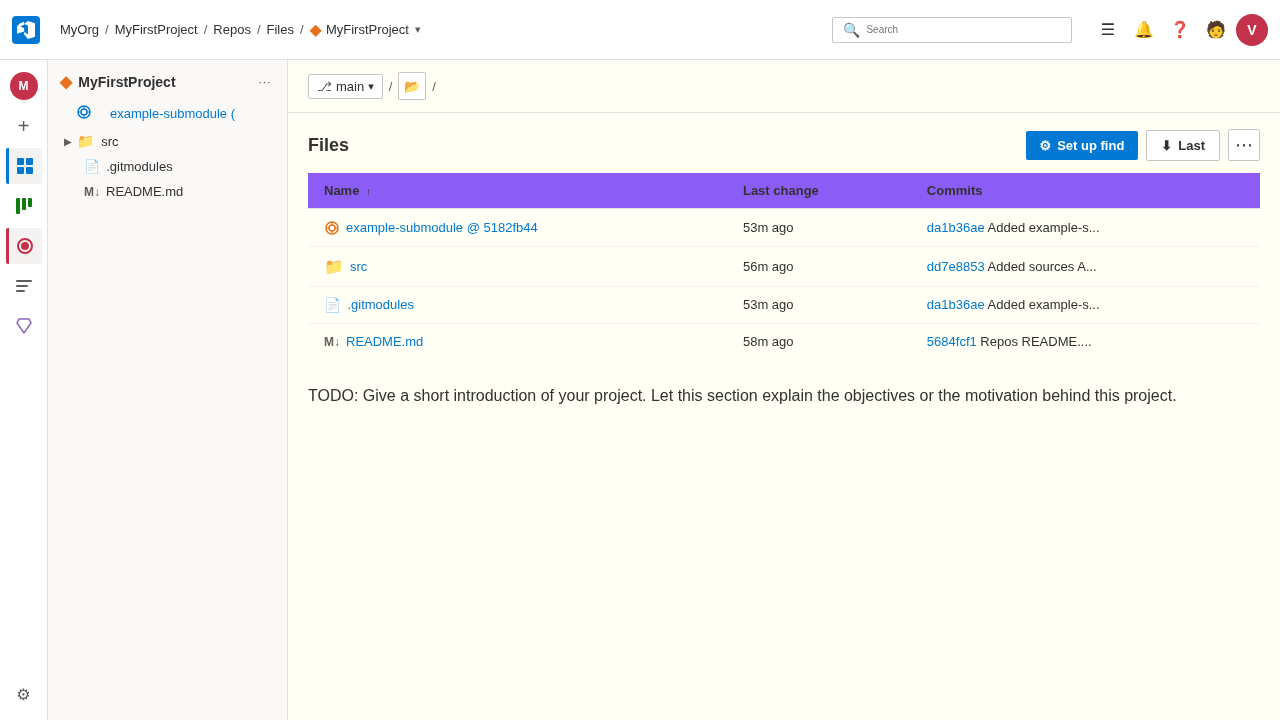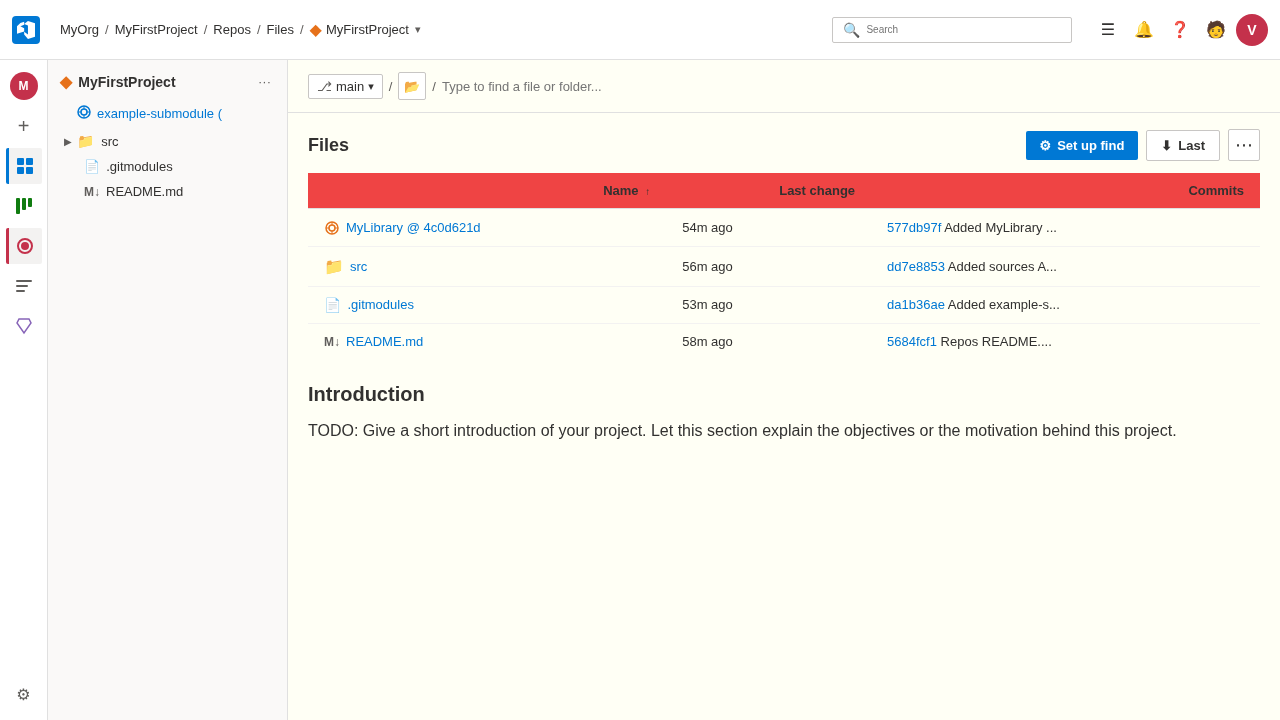--- a/index.html
+++ b/index.html
@@ -33,21 +33,21 @@
     .rail-icon.active { background: #f3f2f1; border-left: 3px solid #0078d4; }
     .rail-icon.active-red { background: #f3f2f1; border-left: 3px solid #c4314b; }
     .rail-spacer { flex: 1; }
     .rail-avatar { width: 28px; height: 28px; background: #c4314b; border-radius: 50%; display: flex; align-items: center; justify-content: center; color: #fff; font-weight: 600; font-size: 12px; cursor: pointer; margin: 4px 0; }
 
     
     .sidebar { width: 240px; background: #faf9f8; border-right: 1px solid #e0e0e0; overflow-y: auto; flex-shrink: 0; }
     .sidebar-header { display: flex; align-items: center; justify-content: space-between; padding: 12px 12px 8px 12px; }
     .sidebar-title { display: flex; align-items: center; gap: 6px; font-weight: 600; font-size: 14px; color: #323130; }
     .sidebar-more { cursor: pointer; color: #605e5c; padding: 2px 4px; border-radius: 2px; }
-    .sidebar-item { display: flex; align-items: center; gap: 5px; padding: 5px 12px 5px 28px; cursor: pointer; color: #323130; font-size: 13px; }
+    .sidebar-item { display: flex; align-items: center; gap: 18px; padding: 5px 12px 5px 28px; cursor: pointer; color: #323130; font-size: 13px; }
     .sidebar-item-icon { font-size: 14px; flex-shrink: 0; }
     .sidebar-item-label { color: #0078d4; }
     .sidebar-folder { display: flex; align-items: center; gap: 6px; padding: 5px 12px 5px 16px; cursor: pointer; color: #323130; font-size: 13px; }
     .sidebar-chevron { font-size: 10px; color: #605e5c; }
     .sidebar-folder-icon { font-size: 14px; color: #dcb239; }
     .sidebar-file { display: flex; align-items: center; gap: 6px; padding: 5px 12px 5px 36px; cursor: pointer; color: #323130; font-size: 13px; }
     .sidebar-file-icon { font-size: 13px; color: #605e5c; }
 
     
     .content { flex: 1; background: #fffff5; overflow-y: auto; }
@@ -69,21 +69,21 @@
     .more-btn { width: 32px; height: 32px; display: flex; align-items: center; justify-content: center; border: 1px solid #c8c6c4; border-radius: 2px; background: #fff; cursor: pointer; color: #323130; font-size: 18px; }
 
     
     .tabs { display: flex; align-items: center; gap: 0; padding: 0 20px; border-bottom: 1px solid #e0e0e0; }
     .tab { padding: 10px 16px; font-size: 14px; cursor: pointer; color: #605e5c; border-bottom: 2px solid transparent; }
     .tab.active { color: #0078d4; border-bottom: 2px solid #0078d4; font-weight: 600; }
     .expand-icon { margin-left: auto; color: #605e5c; cursor: pointer; font-size: 16px; padding: 8px; }
 
     
     .file-table { width: 100%; border-collapse: collapse; }
-    .file-table th { text-align: right; padding: 10px 16px; font-size: 13px; font-weight: 600; color: #323130; border-bottom: 1px solid #e0e0e0; background: #ef4444; }
+    .file-table th { text-align: left; padding: 10px 16px; font-size: 13px; font-weight: 600; color: #323130; border-bottom: 1px solid #e0e0e0; background: #8b5cf6; }
     .file-table td { padding: 10px 16px; font-size: 13px; color: #323130; border-bottom: 1px solid #f3f2f1; vertical-align: middle; }
     .file-table tr:last-child td { border-bottom: none; }
     .file-link { color: #0078d4; text-decoration: none; display: flex; align-items: center; gap: 6px; }
     .commit-link { color: #0078d4; text-decoration: none; }
     .sort-icon { font-size: 10px; margin-left: 3px; }
 
     
     .readme-section { padding: 24px 20px; }
     .readme-title { font-size: 20px; font-weight: 600; color: #323130; margin-bottom: 12px; }
     .readme-text { font-size: 16px; color: #323130; line-height: 1.6; }
@@ -223,21 +223,20 @@
         <button class="branch-btn">
           <span style="color:#605e5c; font-size:13px;">⎇</span>
           <span>main</span>
           <span style="font-size:11px;">▾</span>
         </button>
         <span class="branch-sep">/</span>
         <div class="folder-icon-btn">
           <span>📂</span>
         </div>
         <span class="branch-sep">/</span>
-        <input class="path-input" type="text" placeholder="Type to find a file or folder..." style="">
       </div>
 
       <div class="files-header">
         <h1 class="files-title">Files</h1>
         <div class="files-actions">
           <button class="btn-setup">
             <span>⚙</span>
             <span>Set up find</span>
           </button>
           <button class="btn-clone">
@@ -257,35 +256,35 @@
             <tr>
               <th>
                 <span>Name</span>
                 <span class="sort-icon">↑</span>
               </th>
               <th>Last change</th>
               <th>Commits</th>
             </tr>
           </thead>
           <tbody id="file-table-body">
-              <tr>
+          <tr>
       <td>
         <a href="#" class="file-link">
           <span><svg class="git-submodule-svg" viewBox="0 0 16 16" style="vertical-align:middle;">
         <circle cx="8" cy="8" r="6" fill="none" stroke="#e6711a" stroke-width="1.5"></circle>
         <circle cx="8" cy="8" r="3" fill="none" stroke="#e6711a" stroke-width="1.5"></circle>
         <path d="M8 2v3M8 11v3M2 8h3M11 8h3" stroke="#e6711a" stroke-width="1"></path>
       </svg></span>
-          <span>MyLibrary @ 4c0d621d</span>
+          <span>example-submodule @ 5182fb44</span>
         </a>
       </td>
-      <td>54m ago</td>
-      <td>
-        <a href="#" class="commit-link">577db97f</a>
-        <span> Added MyLibrary ...</span>
+      <td>53m ago</td>
+      <td>
+        <a href="#" class="commit-link">da1b36ae</a>
+        <span> Added example-s...</span>
       </td>
     </tr>
               <tr>
       <td>
         <a href="#" class="file-link">
           <span><span style="font-size:16px; color:#dcb239;">📁</span></span>
           <span>src</span>
         </a>
       </td>
       <td>56m ago</td>
@@ -318,19 +317,18 @@
       <td>
         <a href="#" class="commit-link">5684fcf1</a>
         <span> Repos README....</span>
       </td>
     </tr>
             </tbody>
         </table>
       </div>
 
       <div class="readme-section">
-        <h2 class="readme-title">Introduction</h2>
         <p class="readme-text">TODO: Give a short introduction of your project. Let this section explain the objectives or the motivation behind this project.</p>
       </div>
 
     </div>
   </div>
 </div>
 
 </body></html>

